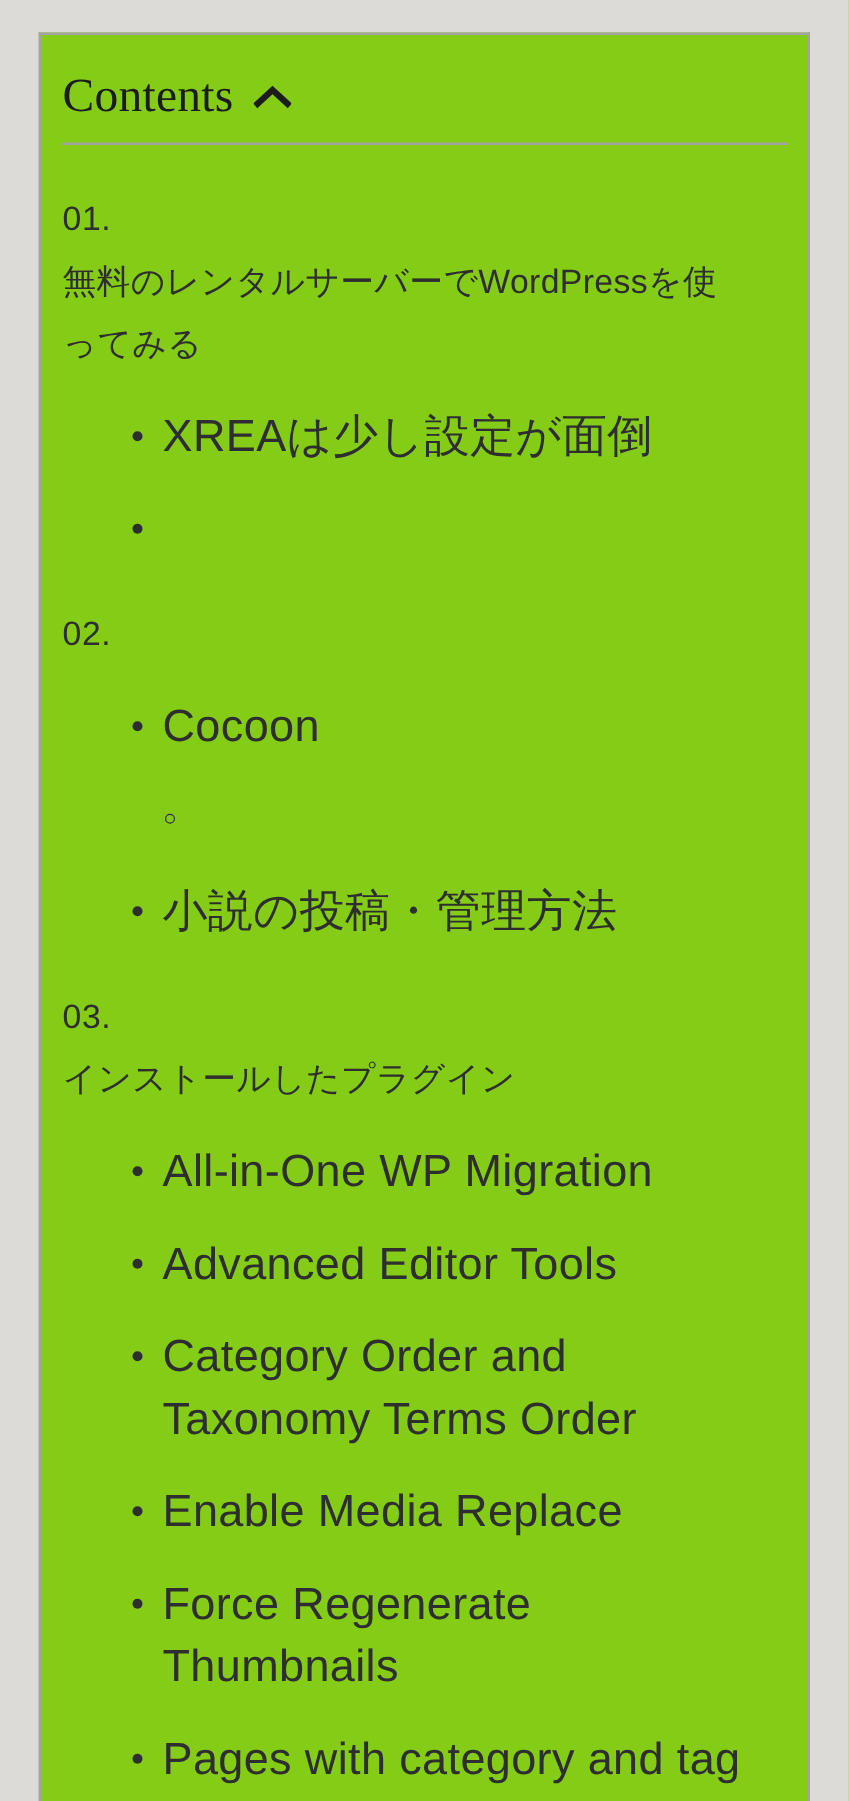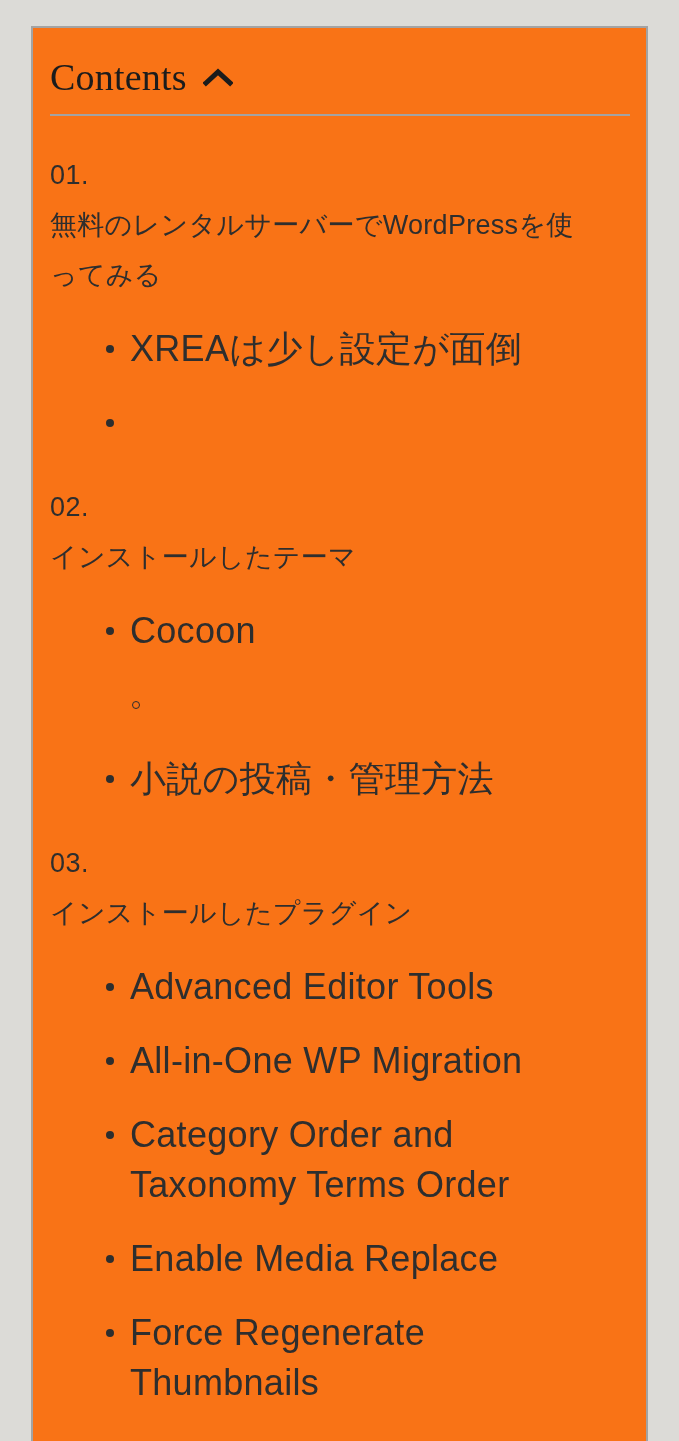--- a/index.html
+++ b/index.html
@@ -14,21 +14,21 @@
     overflow: hidden;
   }
 
   #toc-widget {
     position: absolute;
     left: 31px;
     top: 26px;
     width: 617px;
     height: 1415px;
     box-sizing: border-box;
-    background: #f97316;
+    background: #84cc16;
     border: 2px solid #a3a3a3;
     border-bottom: none;
     overflow: hidden;
   }
 
   .toc-inner {
     padding: 0 16px 0 17px;
   }
 
   
@@ -173,21 +173,20 @@
               <span class="item-text">XREAは少し設定が面倒</span>
             </li>
             <li class="item2">
               <span class="bullet-solid"></span>
             </li>
           </ul>
         </li>
         <li class="sec">
           <div class="sec-row">
             <span class="sec-num">02.</span>
-            <span class="sec-text">インストールしたテーマ</span>
           </div>
           <ul class="level2">
             <li class="item2">
               <span class="bullet-solid"></span>
               <span class="item-text">Cocoon</span>
             </li>
             <ul class="level3">
               <li class="item3">
                 <span class="bullet-hollow"></span>
               </li>
@@ -199,25 +198,25 @@
           </ul>
         </li>
         <li class="sec">
           <div class="sec-row">
             <span class="sec-num">03.</span>
             <span class="sec-text">インストールしたプラグイン</span>
           </div>
           <ul class="level2">
             <li class="item2">
               <span class="bullet-solid"></span>
+              <span class="item-text">All-in-One WP Migration</span>
+            </li>
+            <li class="item2">
+              <span class="bullet-solid"></span>
               <span class="item-text">Advanced Editor Tools</span>
-            </li>
-            <li class="item2">
-              <span class="bullet-solid"></span>
-              <span class="item-text">All-in-One WP Migration</span>
             </li>
             <li class="item2">
               <span class="bullet-solid"></span>
               <span class="item-text">Category Order and Taxonomy Terms Order</span>
             </li>
             <li class="item2">
               <span class="bullet-solid"></span>
               <span class="item-text">Enable Media Replace</span>
             </li>
             <li class="item2">

